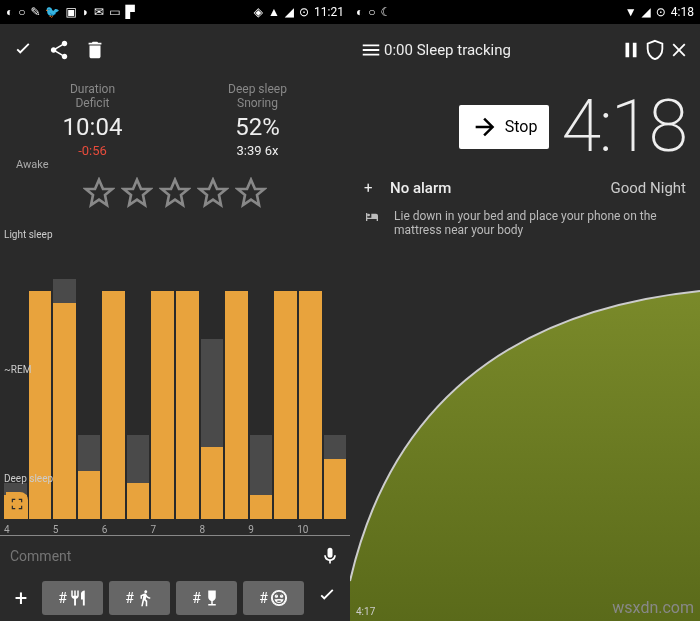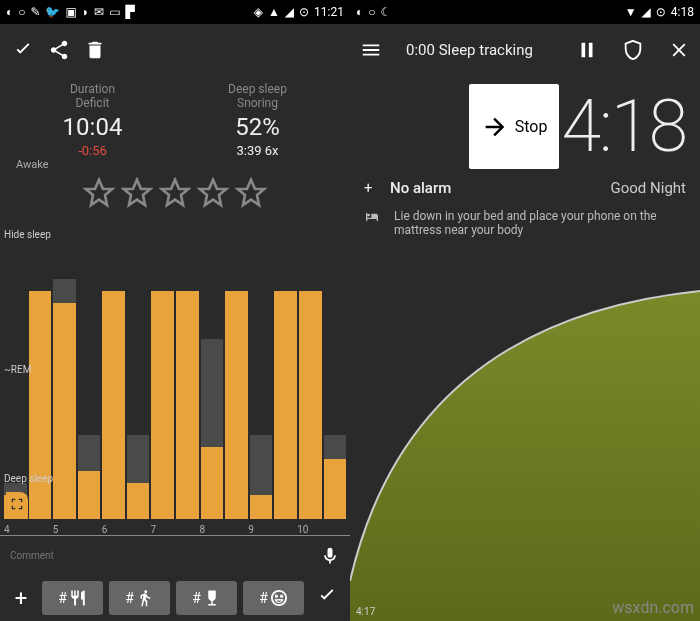--- a/index.html
+++ b/index.html
@@ -23,31 +23,31 @@
 .chart{flex:1;position:relative;background:#2a2a2a;margin-top:4px}
 .chart .ylabel{position:absolute;left:4px;font-size:10px;color:#ccc;z-index:3}
 .bars{position:absolute;inset:0;display:flex;align-items:flex-end;padding:0 4px 16px 4px;gap:2px}
 .bar{flex:1;display:flex;flex-direction:column;justify-content:flex-end}
 .bar .orange{background:#E8A33D;width:100%}
 .bar .grey{background:#4a4a4a;width:100%}
 .xlabels{position:absolute;bottom:0;left:0;right:0;display:flex;padding:0 4px;font-size:10px;color:#aaa}
 .xlabels span{flex:1;text-align:left}
 .fullscreen-ic{position:absolute;bottom:16px;left:6px;background:#E8A33D;border-radius:0 8px 0 0;padding:4px}
 .comment-row{display:flex;align-items:center;height:40px;padding:0 10px;border-top:1px solid #888}
-.comment-row input{flex:1;background:none;border:none;color:#888;font-size:10px;outline:none}
+.comment-row input{flex:1;background:none;border:none;color:#888;font-size:14px;outline:none}
 .tag-row{display:flex;align-items:center;height:46px;background:#2a2a2a;gap:6px;padding:0 6px}
 .tag-btn{background:#666;border-radius:3px;flex:1;height:34px;display:flex;align-items:center;justify-content:center;color:#fff;font-size:14px;gap:2px}
 .tag-btn svg{width:18px;height:18px;fill:#fff}
 .plusbtn{width:30px;color:#fff;font-size:22px;text-align:center}
 .checkbtn{width:34px;color:#fff;text-align:center}
 
-.r-appbar{height:52px;display:flex;align-items:center;padding:2px 10px;gap:24px}
+.r-appbar{height:52px;display:flex;align-items:center;padding:2px 10px;gap:2px}
 .r-appbar svg{width:22px;height:22px;fill:#fff}
 .r-appbar .title{font-size:15px;flex:1}
-.clock-row{display:flex;justify-content:flex-end;padding:8px 14px 4px;gap:2px}
+.clock-row{display:flex;align-items:center;justify-content:flex-end;padding:8px 14px 4px;gap:12px}
 .stop-btn{background:#fff;display:flex;align-items:center;gap:6px;padding:8px 12px;border-radius:2px;color:#000;font-size:16px}
 .stop-btn svg{width:28px;height:28px;fill:#000}
 .bigclock{font-size:72px;font-weight:200;letter-spacing:-2px}
 .alarm-row{display:flex;align-items:center;padding:6px 14px;font-size:15px}
 .alarm-row .icon{width:26px}
 .alarm-row .bold{font-weight:500;flex:1}
 .alarm-row .right{color:#ccc}
 .info-row{display:flex;padding:6px 14px;font-size:12px;color:#bbb;gap:10px}
 .info-row .icon{width:20px;flex-shrink:0}
 .info-row svg{width:16px;height:16px;fill:#bbb}
@@ -120,21 +120,21 @@
       </svg>
     <svg viewBox="0 0 24 24">
         <path d="M12 2l3 7h7l-5.5 4.5L18 21l-6-4-6 4 1.5-7.5L2 9h7z"></path>
       </svg>
     <svg viewBox="0 0 24 24">
         <path d="M12 2l3 7h7l-5.5 4.5L18 21l-6-4-6 4 1.5-7.5L2 9h7z"></path>
       </svg>
   </div>
 
   <div class="chart">
-    <div class="ylabel" style="top:4px">Hide sleep</div>
+    <div class="ylabel" style="top:4px">Light sleep</div>
     <div class="ylabel" style="top:45%">~REM</div>
     <div class="ylabel" style="top:80%">Deep sleep</div>
     <div class="bars" id="bars">
         <div class="bar">
           <div class="grey" style="height: 12px;"></div>
           <div class="orange" style="height: 24px;"></div>
         </div>
         <div class="bar">
           <div class="grey" style="height: 0px;"></div>
           <div class="orange" style="height: 228px;"></div>

